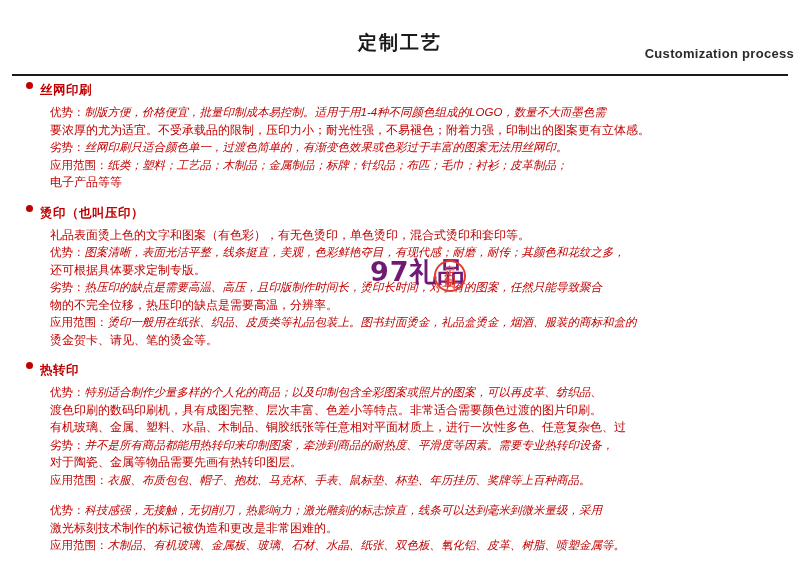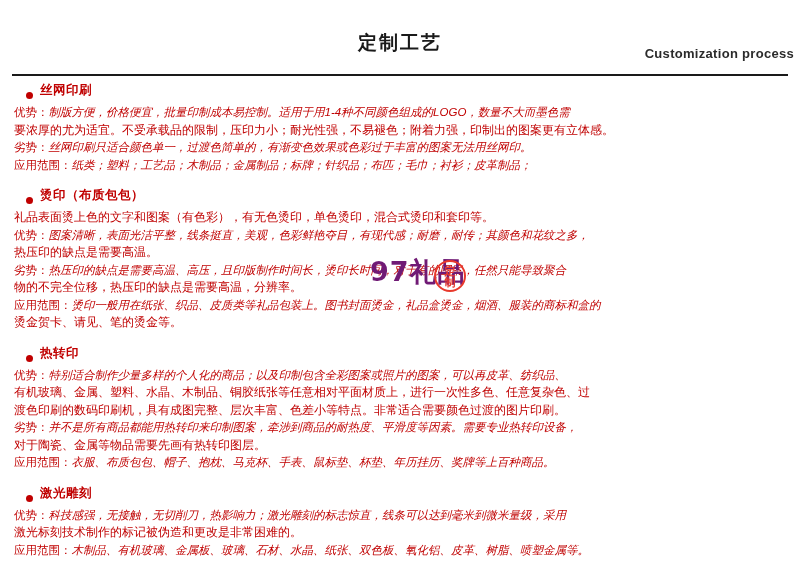--- a/index.html
+++ b/index.html
@@ -51,37 +51,37 @@
   
   .content {
     position: absolute;
     top: 82px;
     left: 0; right: 0;
     padding: 0 14px;
   }
   .section { margin-bottom: 13px; }
   .sec-head {
     display: flex;
-    align-items: flex-end;
+    align-items: flex-start;
     gap: 7px;
     margin: 0 0 5px 12px;
   }
   .bullet {
     width: 7px; height: 7px;
     border-radius: 50%;
     background: #c00000;
     flex: 0 0 auto;
   }
   .sec-title {
     font-size: 12.5px;
     font-weight: bold;
     color: #c00000;
     letter-spacing: .5px;
   }
-  .rows { }
+  .rows { margin-left: 36px; }
   .row {
     display: flex;
     align-items: flex-start;
     font-size: 11.5px;
     line-height: 17.5px;
     color: #c00000;
     margin-bottom: 0;
   }
   .row-label {
     flex: 0 0 auto;
@@ -157,35 +157,36 @@
         </div>
         <div class="cont">要浓厚的尤为适宜。不受承载品的限制，压印力小；耐光性强，不易褪色；附着力强，印制出的图案更有立体感。</div>
         <div class="row">
           <span class="row-label">劣势：</span>
           <span class="row-text">丝网印刷只适合颜色单一，过渡色简单的，有渐变色效果或色彩过于丰富的图案无法用丝网印。</span>
         </div>
         <div class="row">
           <span class="row-label">应用范围：</span>
           <span class="row-text">纸类；塑料；工艺品；木制品；金属制品；标牌；针织品；布匹；毛巾；衬衫；皮革制品；</span>
         </div>
+        <div class="cont">电子产品等等</div>
       </div>
     </div>
 
     <div class="section">
       <div class="sec-head">
         <span class="bullet"></span>
-        <span class="sec-title">烫印（布质包包）</span>
+        <span class="sec-title">烫印（也叫压印）</span>
       </div>
       <div class="rows">
         <div class="cont">礼品表面烫上色的文字和图案（有色彩），有无色烫印，单色烫印，混合式烫印和套印等。</div>
         <div class="row">
           <span class="row-label">优势：</span>
           <span class="row-text">图案清晰，表面光洁平整，线条挺直，美观，色彩鲜艳夺目，有现代感；耐磨，耐传；其颜色和花纹之多，</span>
         </div>
-        <div class="cont">热压印的缺点是需要高温。</div>
+        <div class="cont">还可根据具体要求定制专版。</div>
         <div class="row">
           <span class="row-label">劣势：</span>
           <span class="row-text">热压印的缺点是需要高温、高压，且印版制作时间长，烫印长时间，对于有的图案，任然只能导致聚合</span>
         </div>
         <div class="cont">物的不完全位移，热压印的缺点是需要高温，分辨率。</div>
         <div class="row">
           <span class="row-label">应用范围：</span>
           <span class="row-text">烫印一般用在纸张、织品、皮质类等礼品包装上。图书封面烫金，礼品盒烫金，烟酒、服装的商标和盒的</span>
         </div>
         <div class="cont">烫金贺卡、请见、笔的烫金等。</div>
@@ -195,39 +196,35 @@
     <div class="section">
       <div class="sec-head">
         <span class="bullet"></span>
         <span class="sec-title">热转印</span>
       </div>
       <div class="rows">
         <div class="row">
           <span class="row-label">优势：</span>
           <span class="row-text">特别适合制作少量多样的个人化的商品；以及印制包含全彩图案或照片的图案，可以再皮革、纺织品、</span>
         </div>
+        <div class="cont">渡色印刷的数码印刷机，具有成图完整、层次丰富、色差小等特点。非常适合需要颜色过渡的图片印刷。</div>
         <div class="cont">有机玻璃、金属、塑料、水晶、木制品、铜胶纸张等任意相对平面材质上，进行一次性多色、任意复杂色、过</div>
-        <div class="cont">渡色印刷的数码印刷机，具有成图完整、层次丰富、色差小等特点。非常适合需要颜色过渡的图片印刷。</div>
         <div class="row">
           <span class="row-label">劣势：</span>
           <span class="row-text">并不是所有商品都能用热转印来印制图案，牵涉到商品的耐热度、平滑度等因素。需要专业热转印设备，</span>
         </div>
         <div class="cont">对于陶瓷、金属等物品需要先画有热转印图层。</div>
         <div class="row">
           <span class="row-label">应用范围：</span>
           <span class="row-text">衣服、布质包包、帽子、抱枕、马克杯、手表、鼠标垫、杯垫、年历挂历、奖牌等上百种商品。</span>
         </div>
       </div>
     </div>
 
     <div class="section">
-      <div class="sec-head">
-        <span class="bullet"></span>
-        <span class="sec-title">激光雕刻</span>
-      </div>
       <div class="rows">
         <div class="row">
           <span class="row-label">优势：</span>
           <span class="row-text">科技感强，无接触，无切削刀，热影响力；激光雕刻的标志惊直，线条可以达到毫米到微米量级，采用</span>
         </div>
         <div class="cont">激光标刻技术制作的标记被伪造和更改是非常困难的。</div>
         <div class="row">
           <span class="row-label">应用范围：</span>
           <span class="row-text">木制品、有机玻璃、金属板、玻璃、石材、水晶、纸张、双色板、氧化铝、皮革、树脂、喷塑金属等。</span>
         </div>

